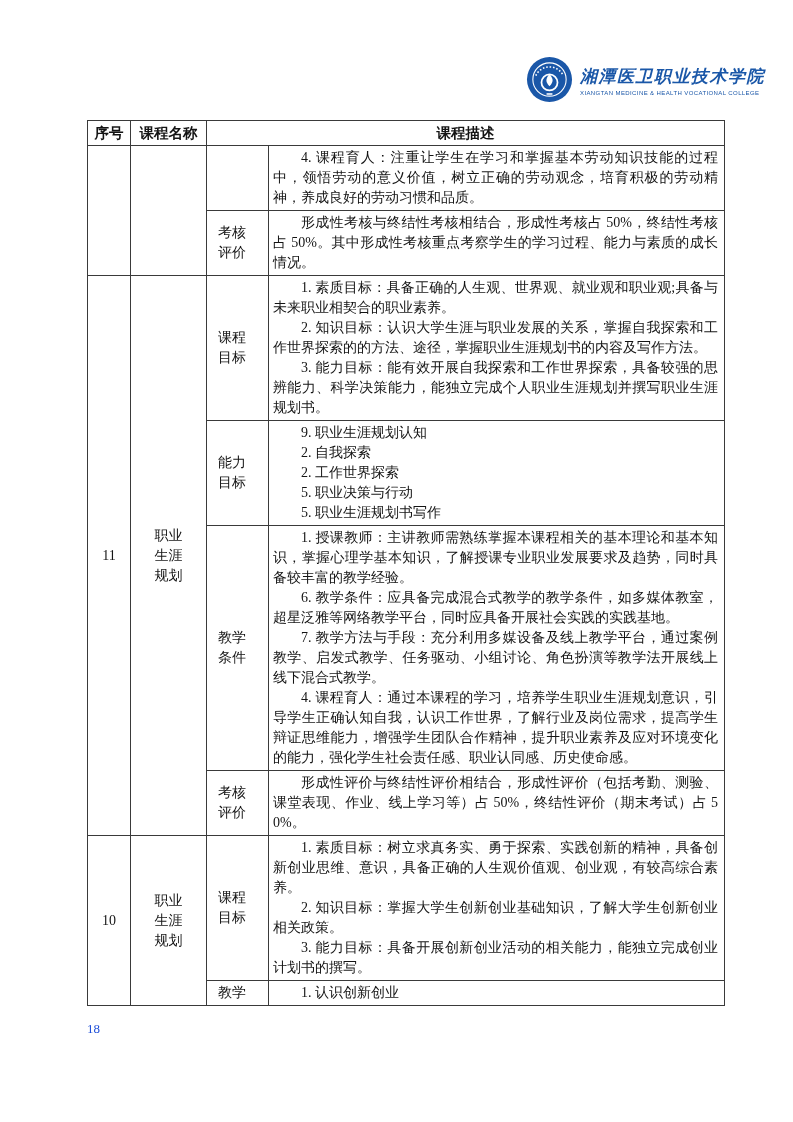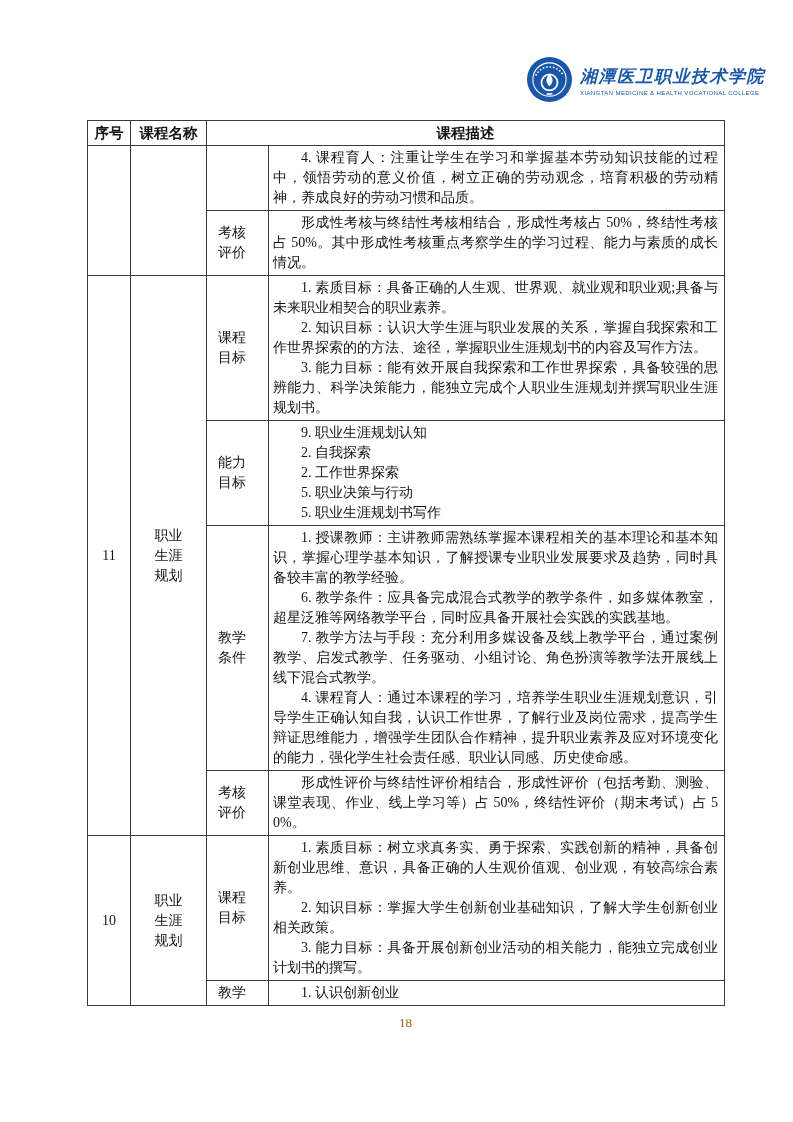--- a/index.html
+++ b/index.html
@@ -45,22 +45,22 @@
     font-weight:bold; text-align:center;
     height:22px; font-size:14.5px; padding:1px 2px;
   }
   td.cell-no { text-align:center; padding:2px 2px; }
   td.cell-course { text-align:center; padding:2px 23px; }
   td.cell-label { text-align:left; padding:2px 11px; }
   td.cell-desc { padding:2px 6px 2px 4px; }
   .para { text-indent:2em; text-align:justify; }
   
   .page-number {
-    width:637px; text-align:center; margin-top:9px;
-    font-size:13px; color:#a16207;
+    width:637px; margin-top:15px;
+    font-size:13px; color:#1d4ed8;
   }
 </style>
 </head>
 <body>
 
 <div class="page">
 
   <div class="logo">
     <svg class="emblem" width="47" height="47" viewBox="0 0 48 48">
       <circle cx="24" cy="24" r="23" fill="#1a57a8"></circle>

